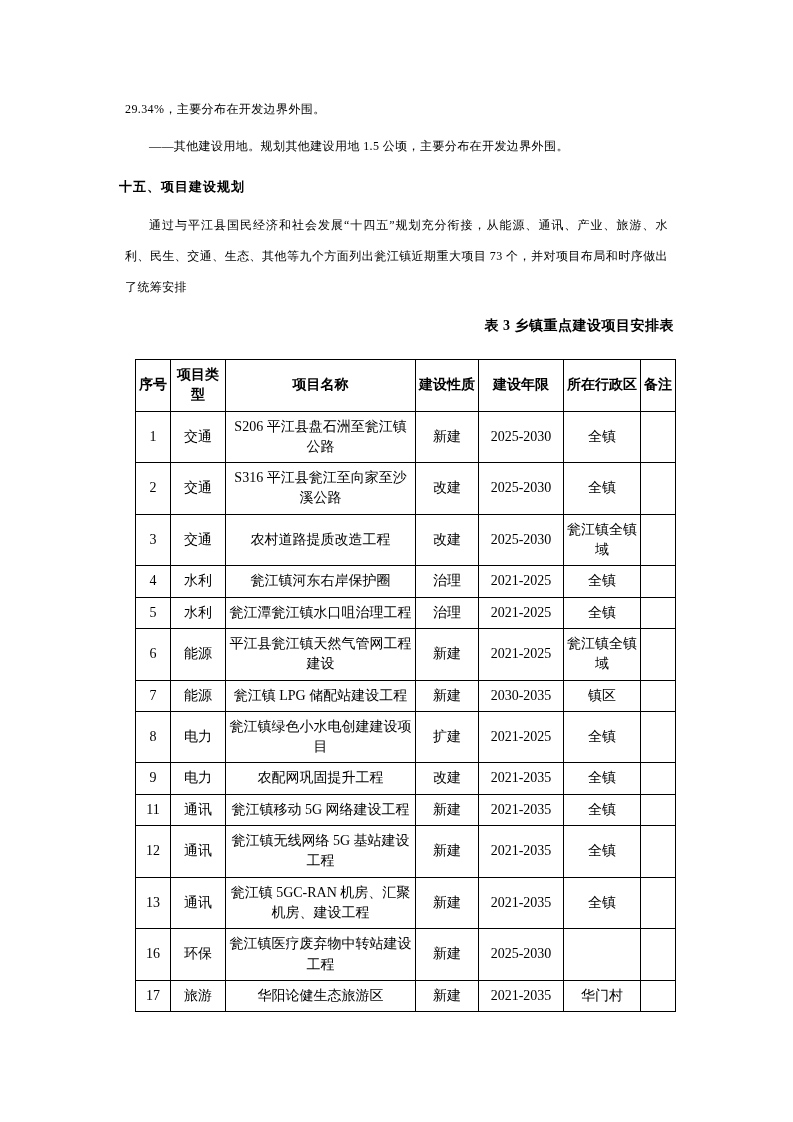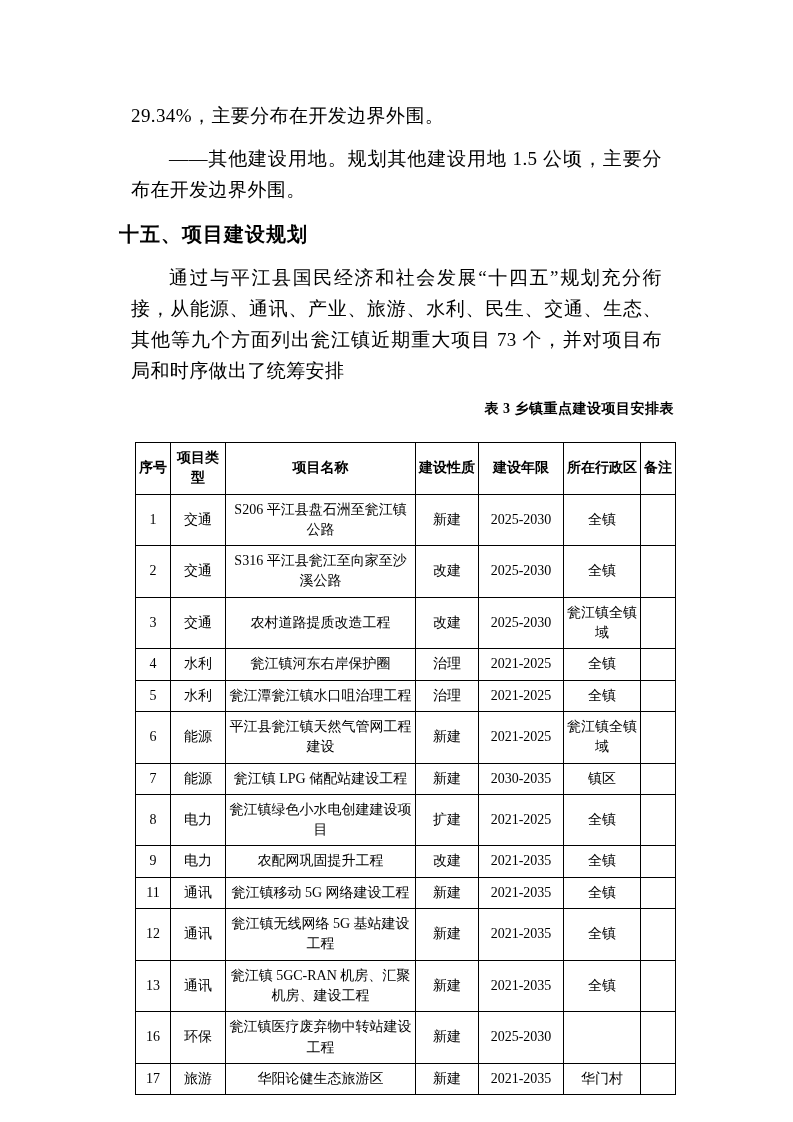--- a/index.html
+++ b/index.html
@@ -12,30 +12,30 @@
   .page {
     position: relative;
     width: 793px;
     height: 1122px;
     margin: 0 auto;
     background: #ffffff;
     padding: 88px 119px 40px 119px;
     overflow: hidden;
   }
   .para {
-    font-size: 19px;
+    font-size: 12px;
     line-height: 31px;
     text-align: justify;
     letter-spacing: 0.4px;
-    margin: 12px;
+    margin: 6px;
   }
   .para.indent { text-indent: 2em; }
   .para + .para { margin-top: 2px; }
   h2.heading {
-    font-size: 20px;
+    font-size: 13px;
     font-weight: bold;
     margin: 16px 0 14px 0;
     letter-spacing: 1px;
     font-family: "Liberation Sans", "DejaVu Sans", sans-serif;
   }
   .table-title {
     font-size: 14px;
     font-weight: bold;
     text-align: right;
     margin: 14px 0 24px 0;

